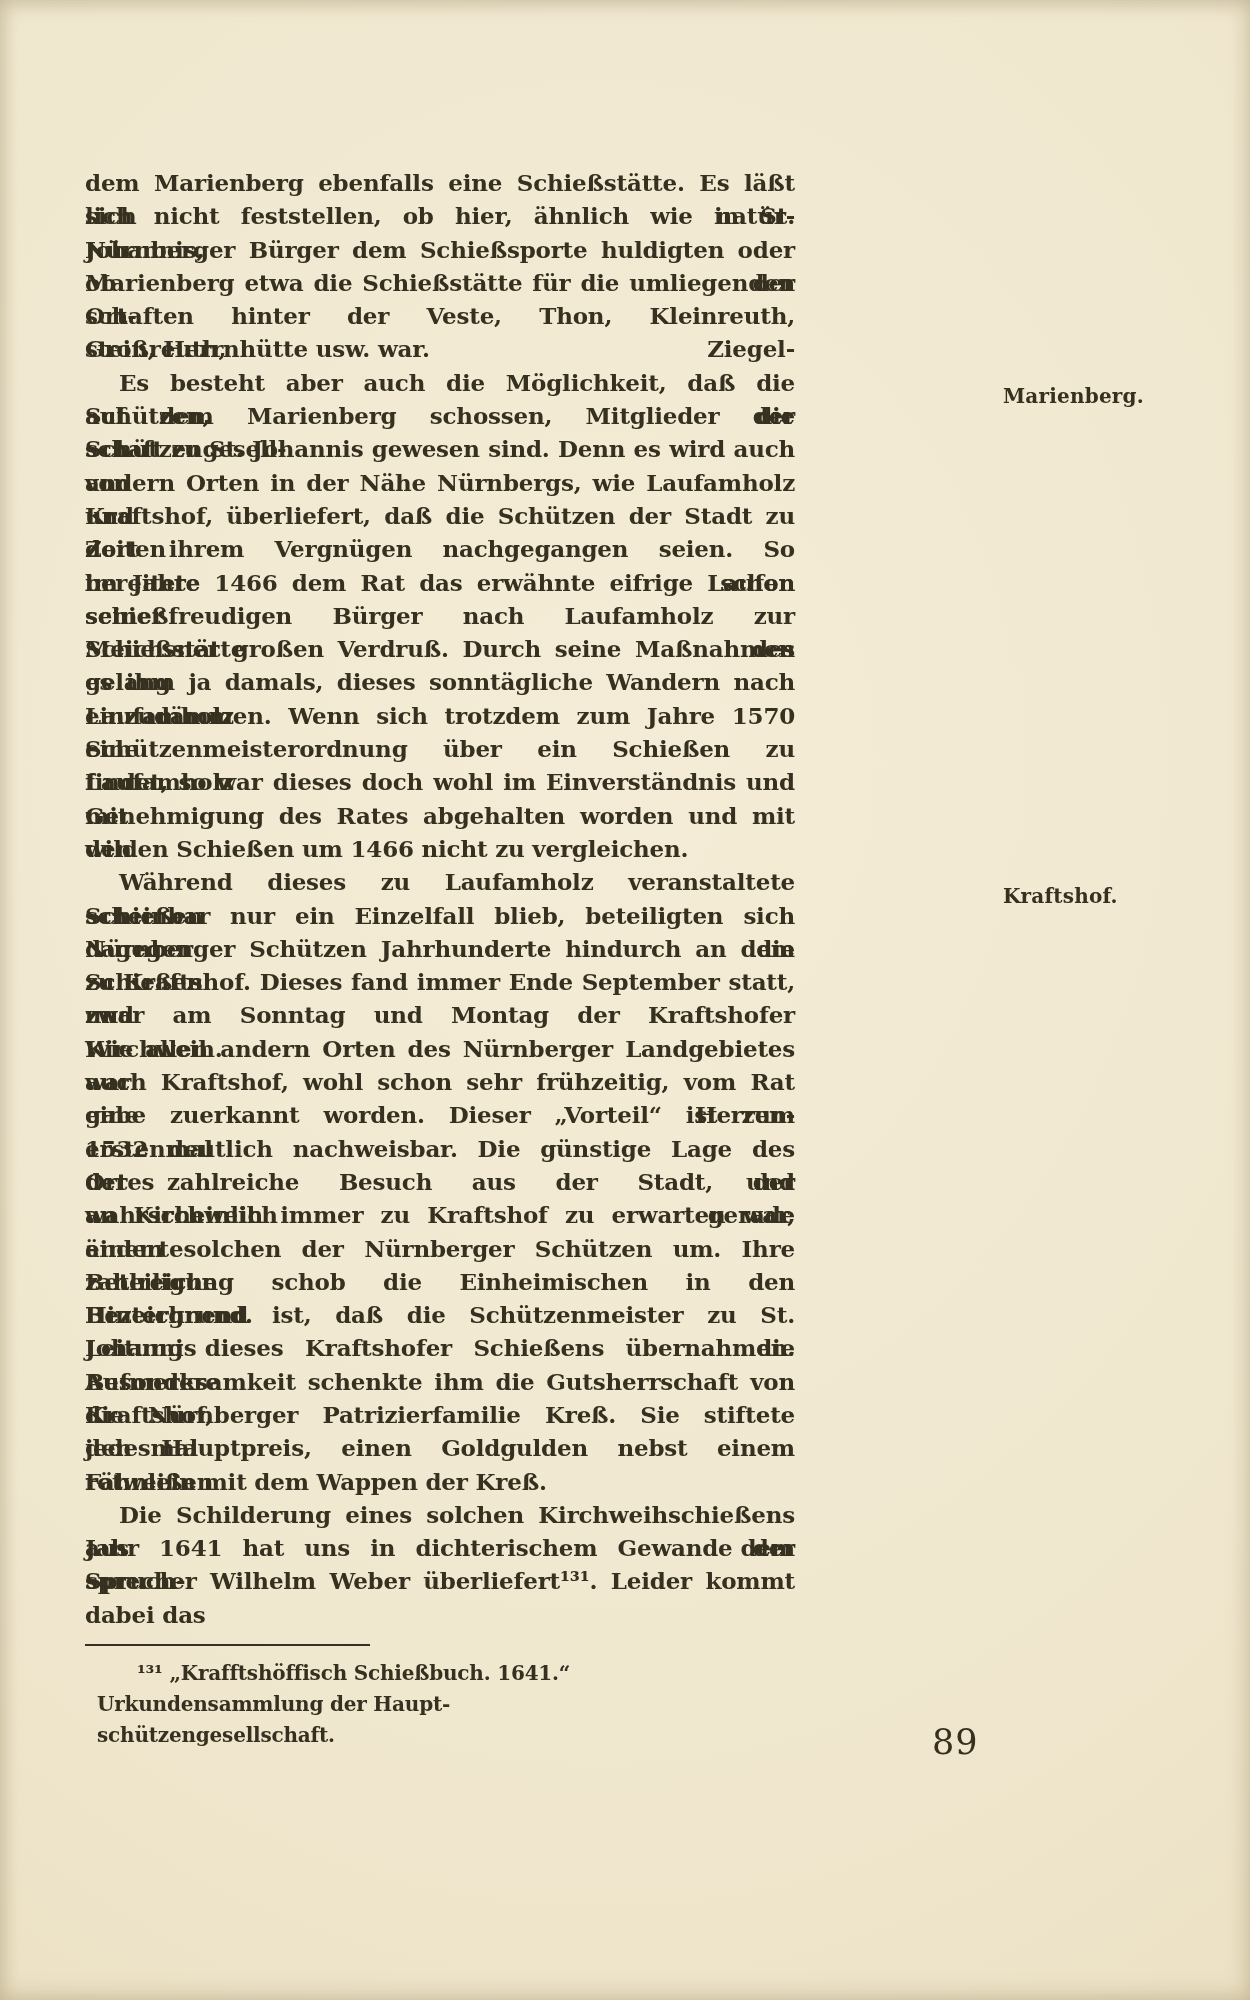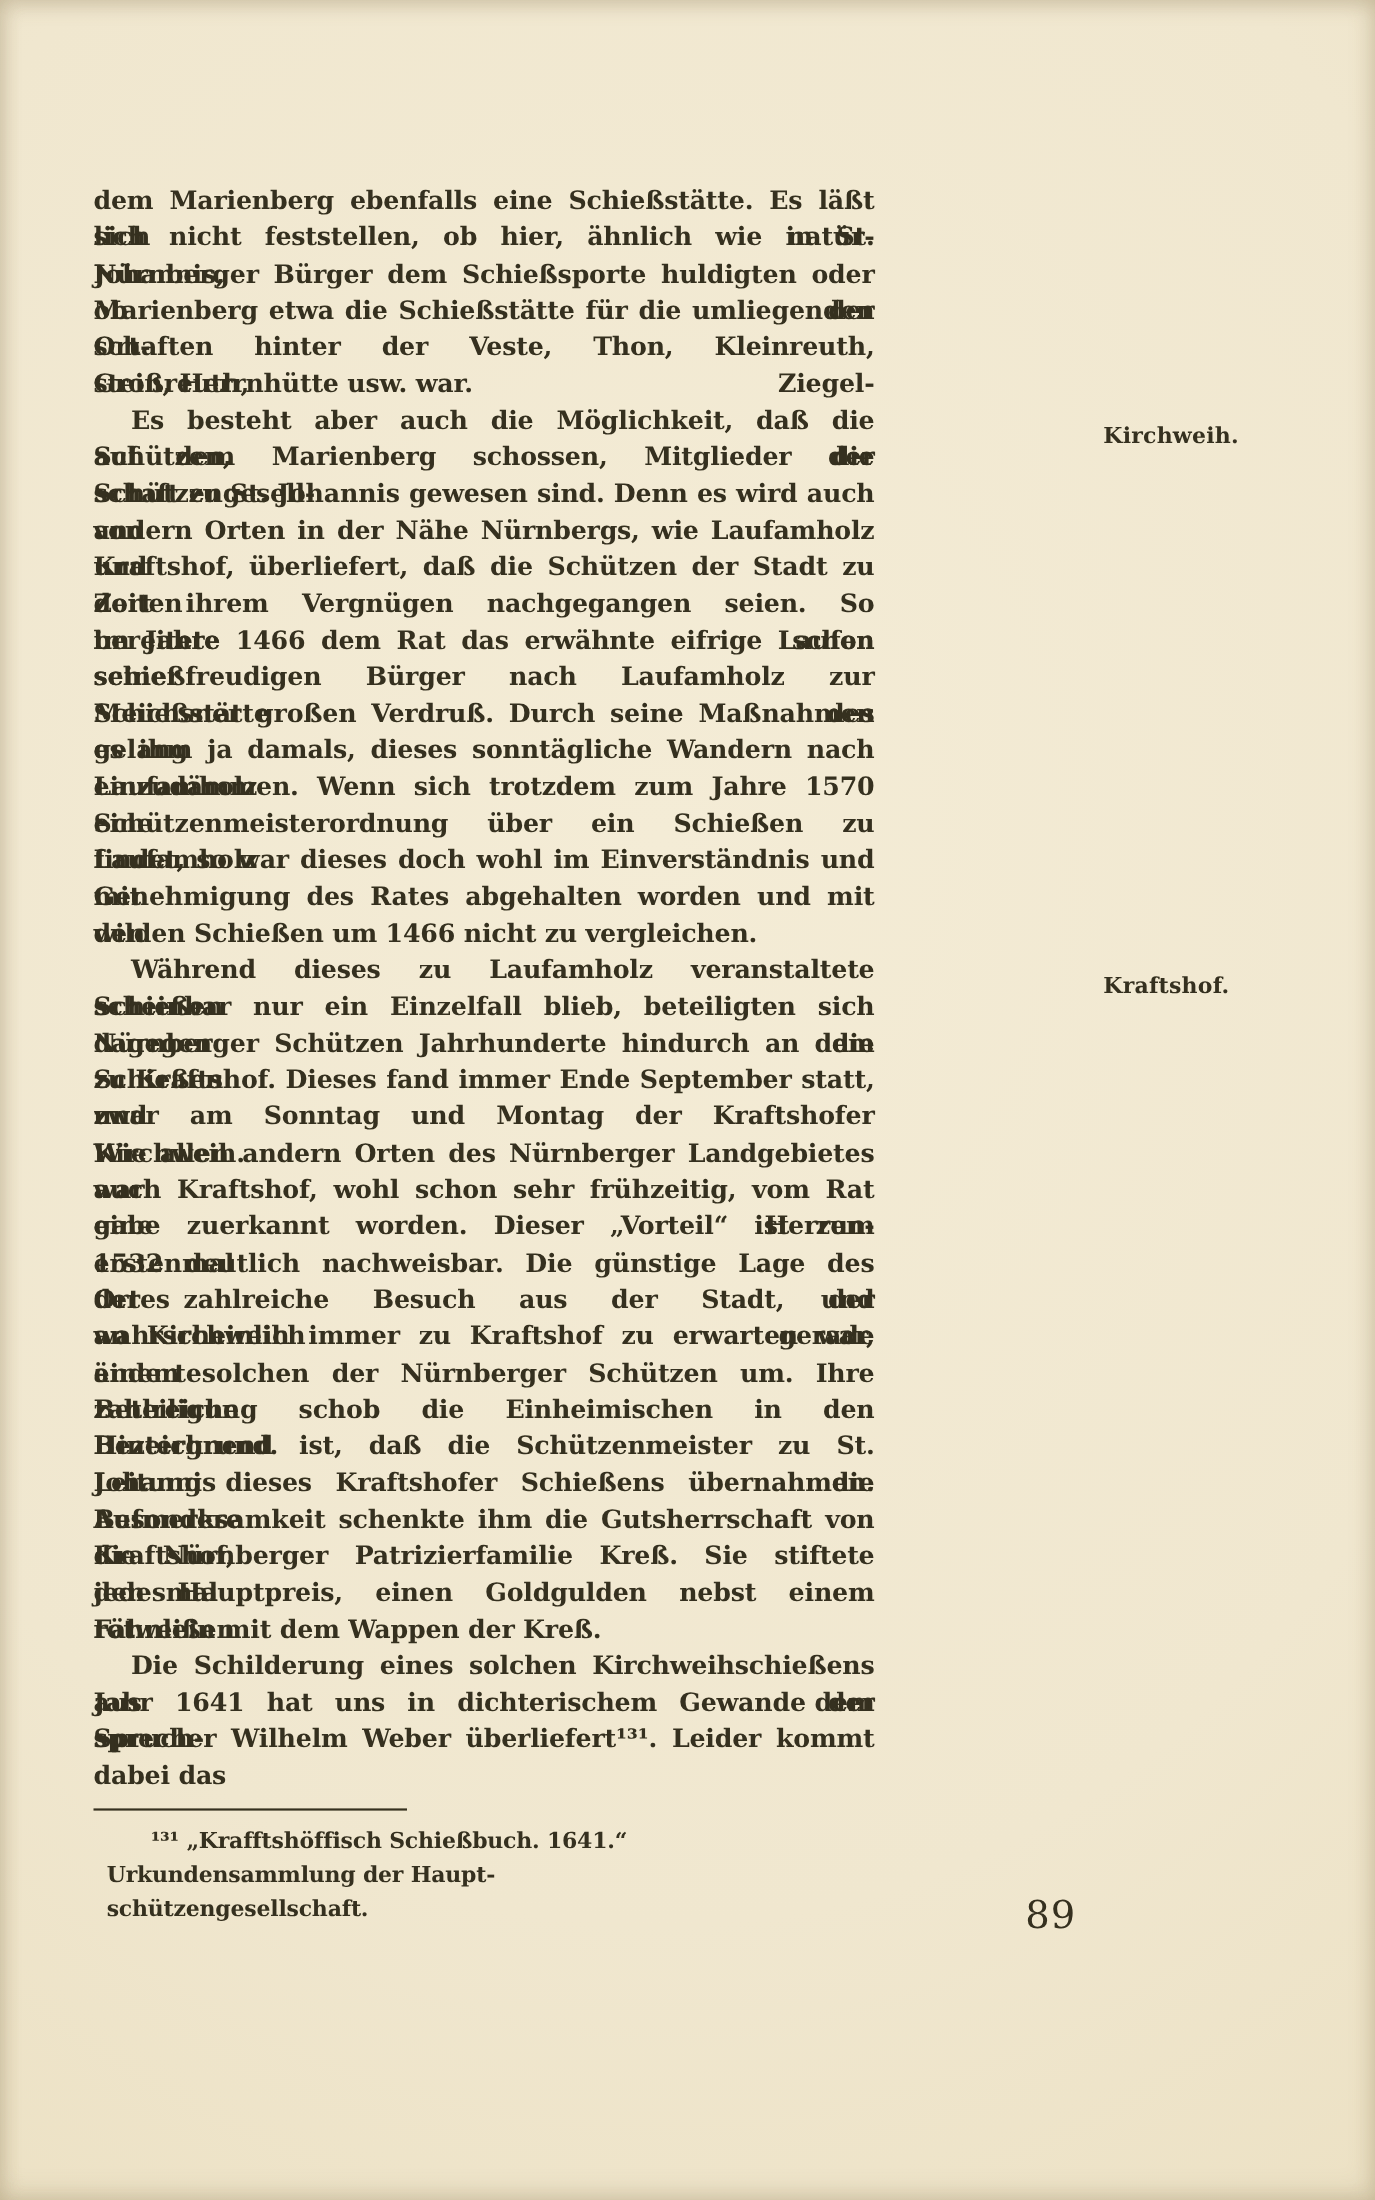--- a/index.html
+++ b/index.html
@@ -141,21 +141,21 @@
         <div class="line">den Hauptpreis, einen Goldgulden nebst einem rotweißen</div>
         <div class="line last">Fähnlein mit dem Wappen der Kreß.</div>
       </div>
       <div>
         <div class="line indent">Die Schilderung eines solchen Kirchweihschießens aus dem</div>
         <div class="line">Jahr 1641 hat uns in dichterischem Gewande der Spruch-</div>
         <div class="line last">sprecher Wilhelm Weber überliefert¹³¹. Leider kommt dabei das</div>
       </div>
     </main>
 
-  <aside class="margin-note note-1">Kirchweih.</aside>
+  <aside class="margin-note note-1">Marienberg.</aside>
 
   <aside class="margin-note note-2">Kraftshof.</aside>
 
   <div class="footnote">
     <div class="footnote-rule"></div>
     <div id="footnote-lines">
         <div class="fn-line indent">¹³¹ „Krafftshöffisch Schießbuch. 1641.“ Urkundensammlung der Haupt-</div>
         <div class="fn-line">schützengesellschaft.</div>
       </div>
   </div>

